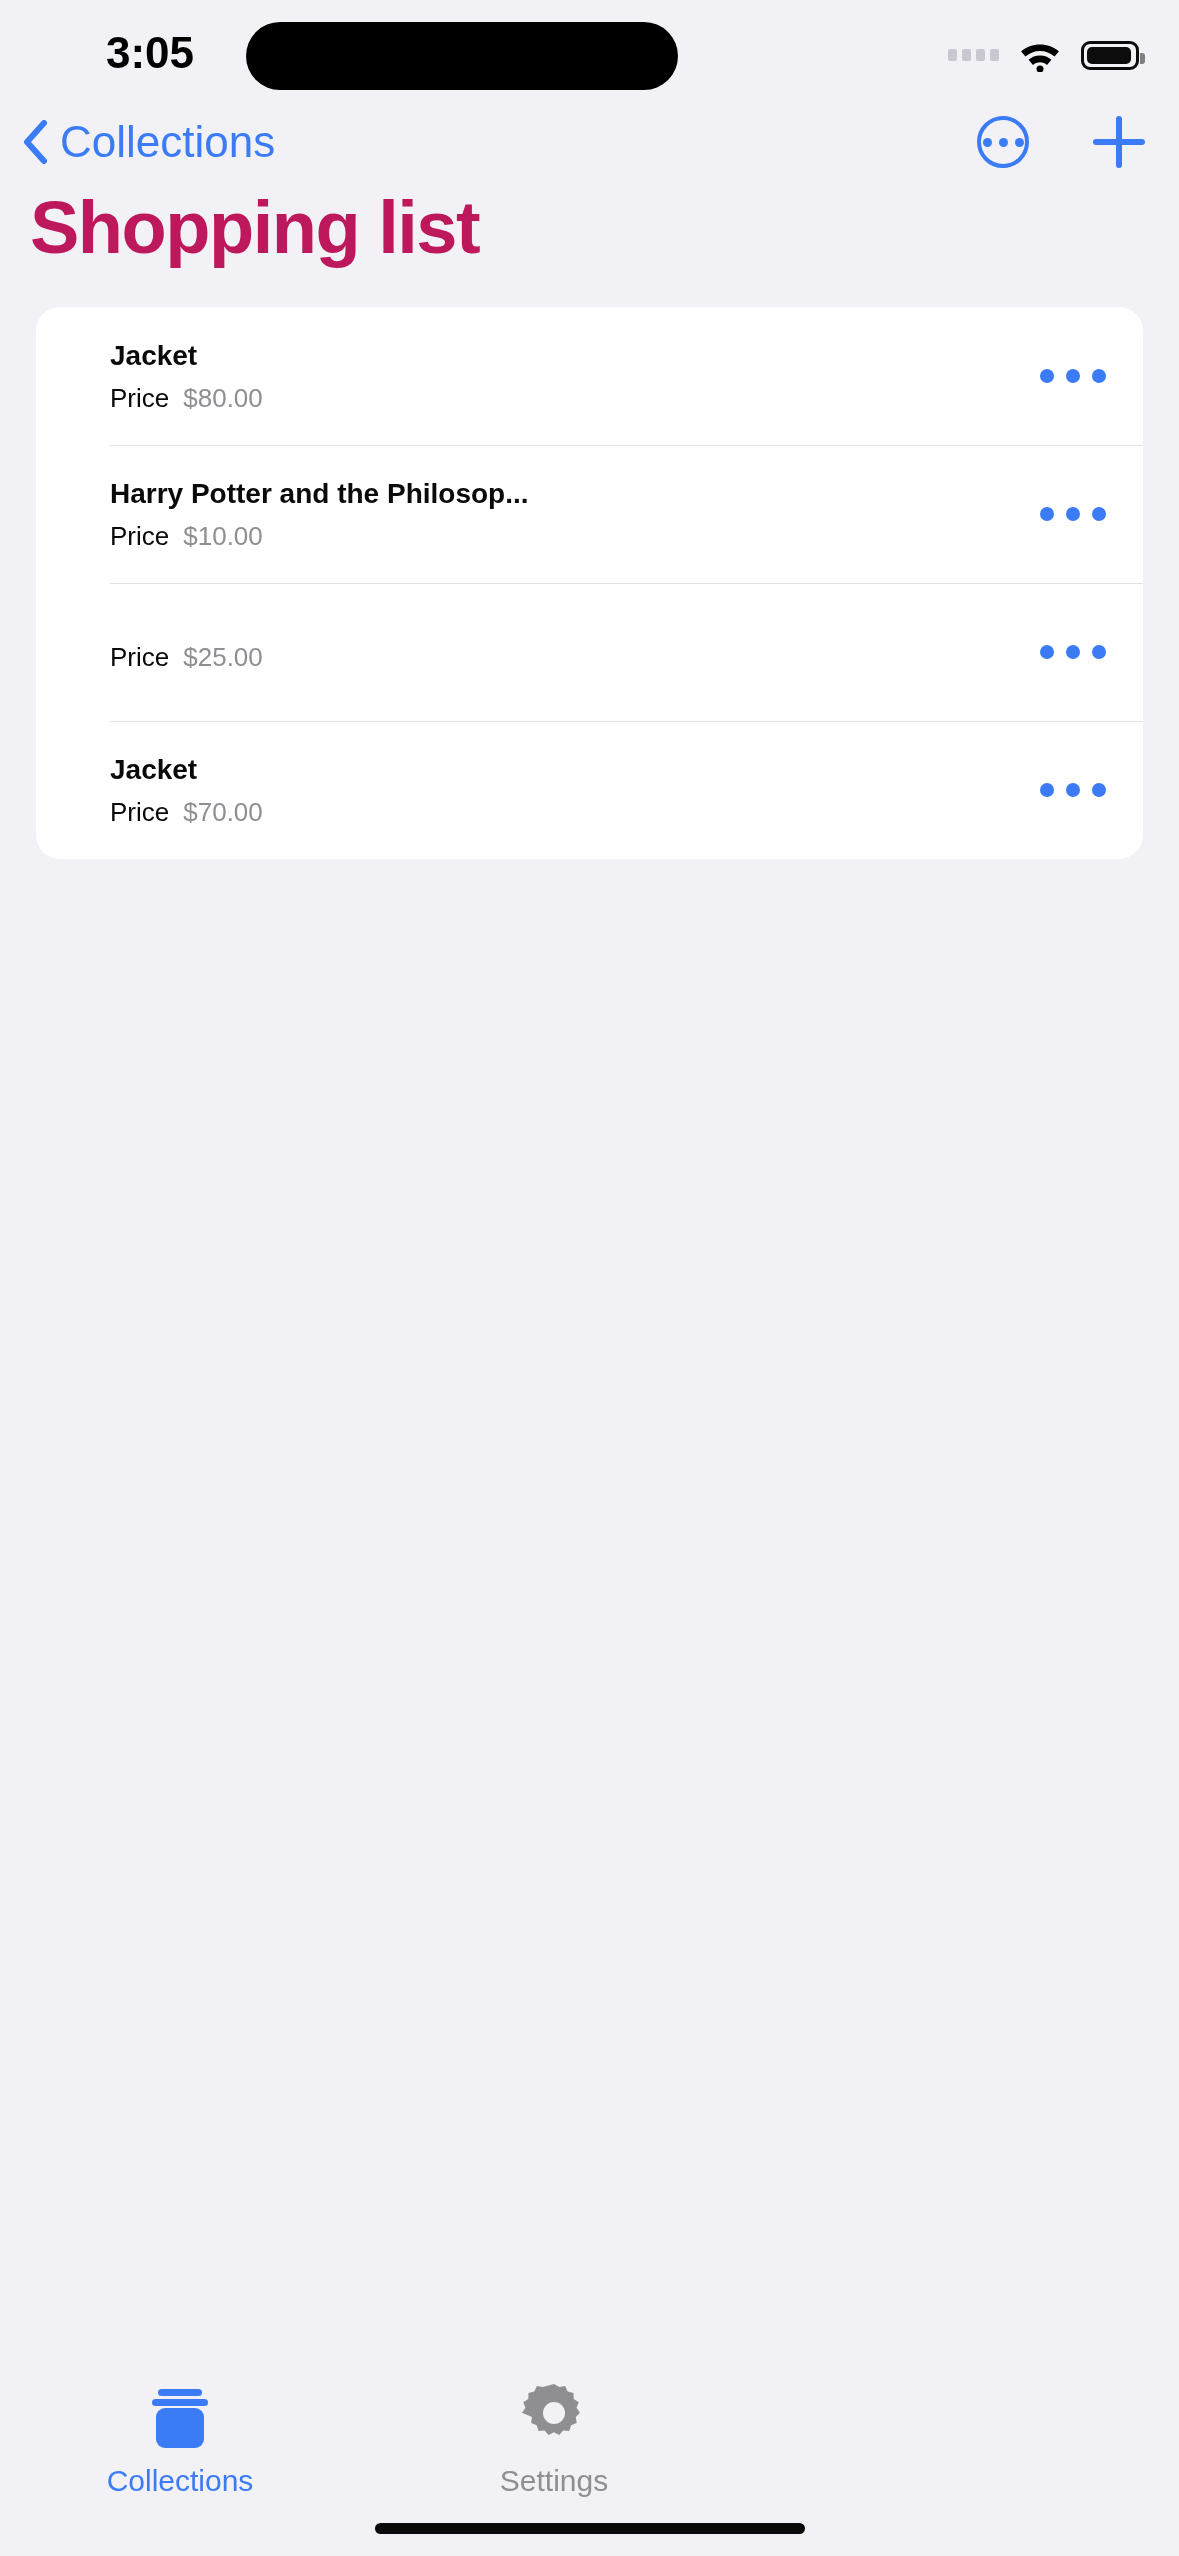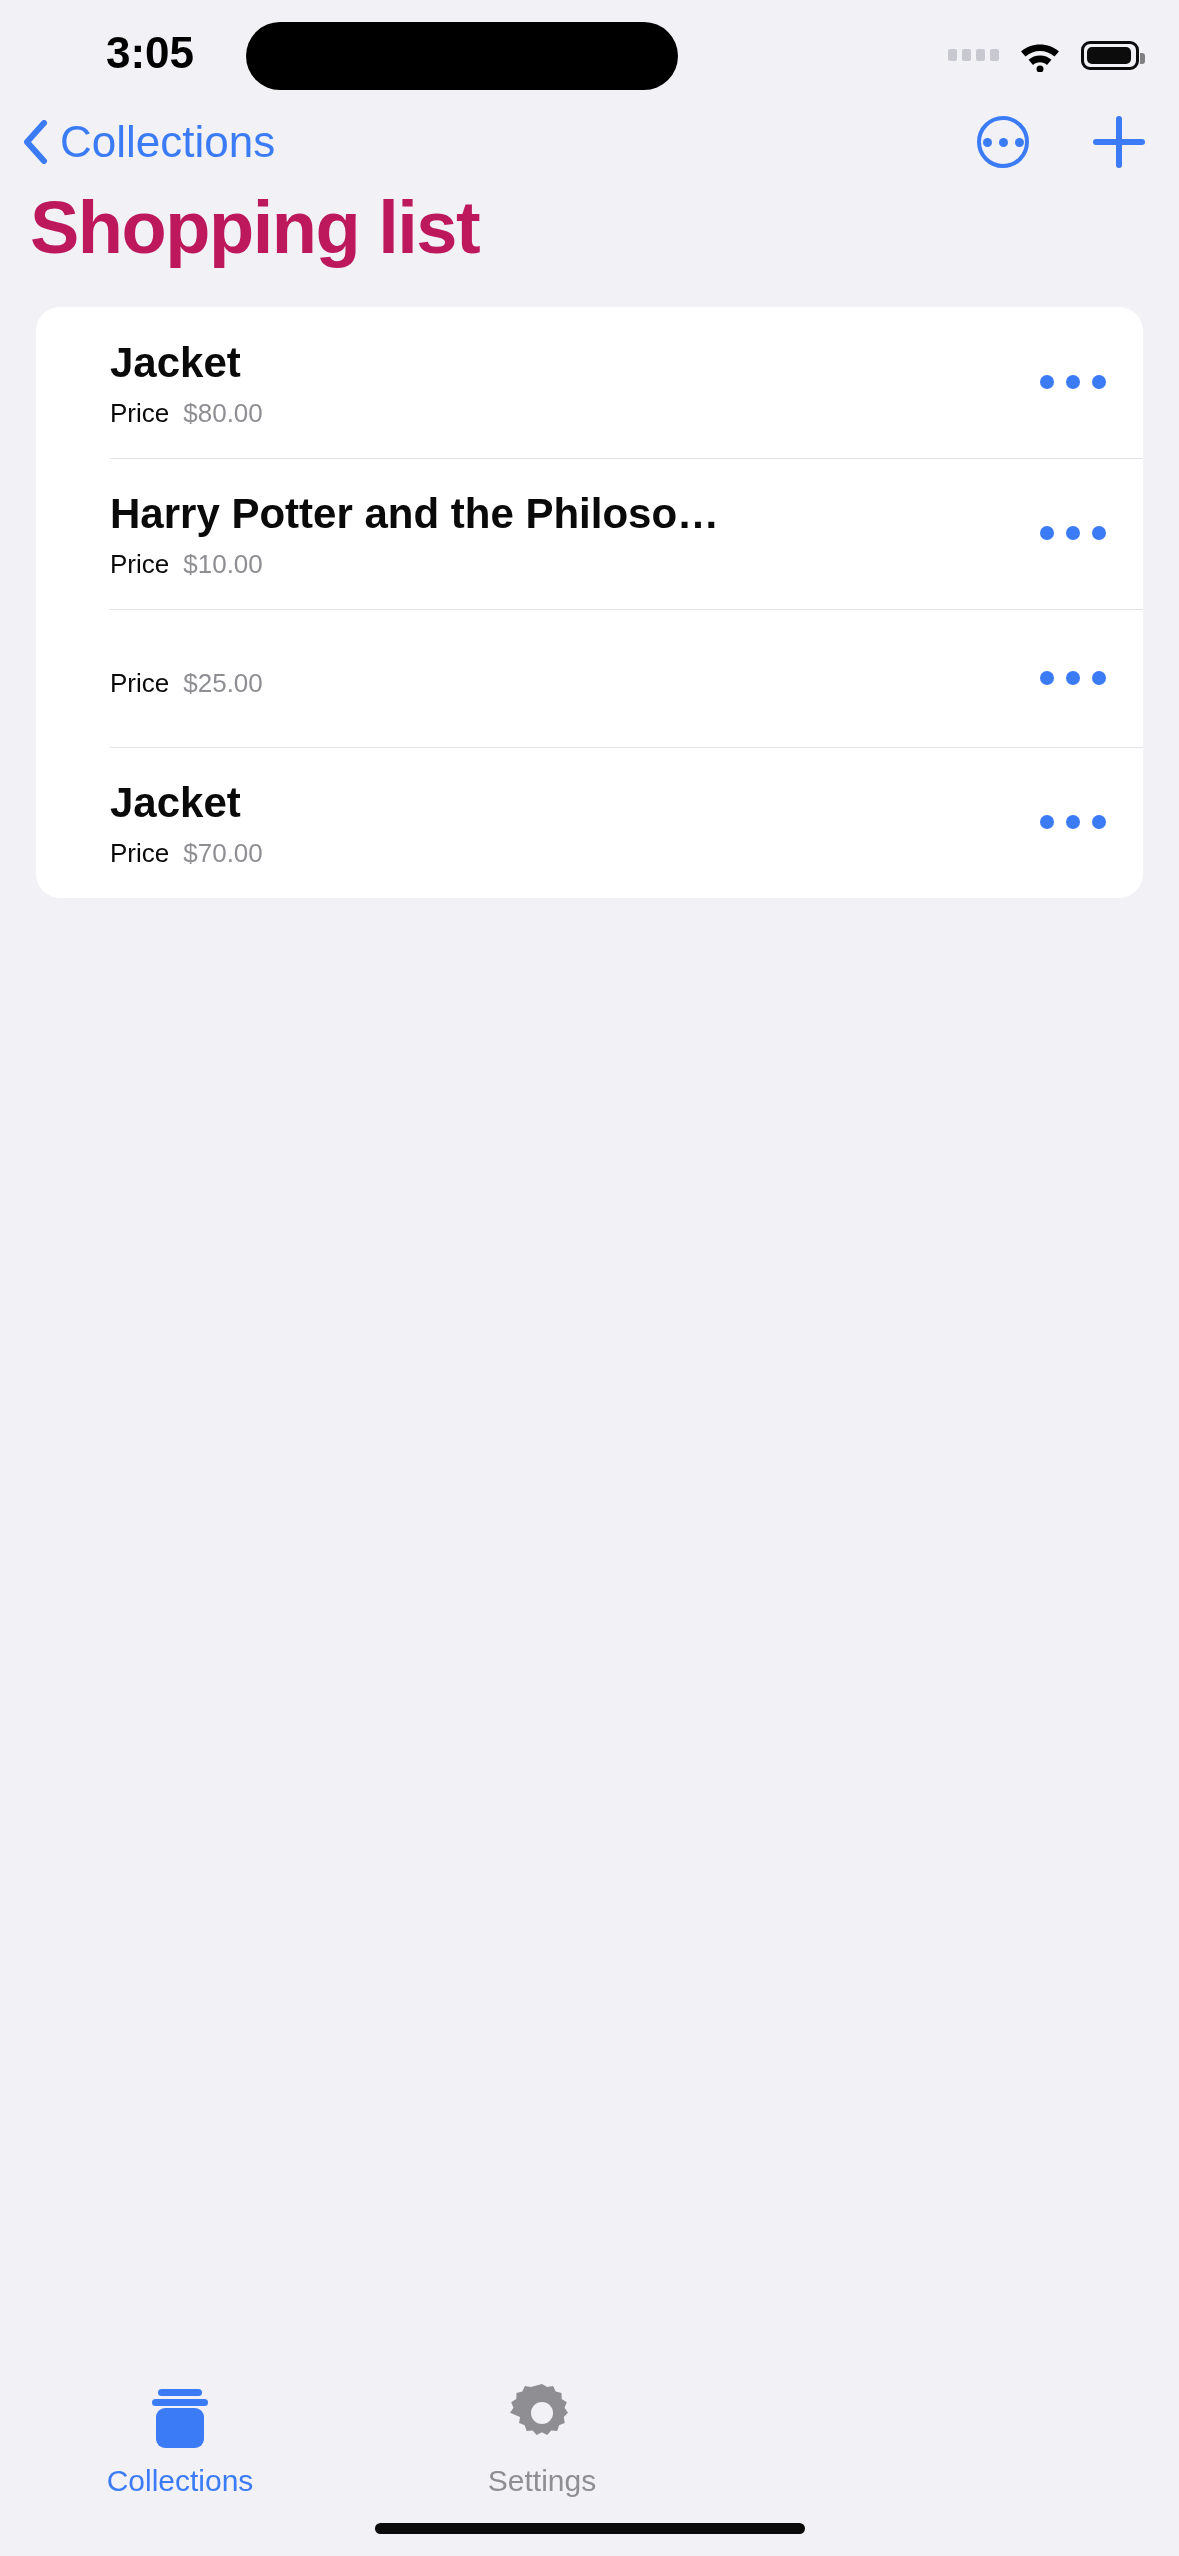--- a/index.html
+++ b/index.html
@@ -55,34 +55,34 @@
 
   
   .card {
     position:absolute; left:36px; top:307px; width:1107px;
     background:#ffffff; border-radius:24px; overflow:hidden;
   }
   .row { position:relative; display:flex; align-items:center; min-height:138px; padding:0 0 0 74px; }
   .row-sep { position:absolute; left:74px; right:0; top:0; height:1px; background:#e2e2e6; }
   .row-main { flex:1 1 auto; min-width:0; padding:30px 0 28px 0; }
   .row-title {
-    font-size:42px; font-weight:700; color:#0a0a0a; line-height:1.22;
+    font-size:28px; font-weight:700; color:#0a0a0a; line-height:1.22;
     white-space:nowrap; overflow:hidden; text-overflow:ellipsis;
     max-width:620px;
   }
   .row-sub { margin-top:10px; font-size:26px; line-height:1.22; color:#0a0a0a; white-space:nowrap; }
   .row-sub .price-value { color:#8e8e93; margin-left:14px; }
   .row-menu { flex:0 0 auto; width:140px; height:100%; display:flex; align-items:center; justify-content:center; gap:12px; cursor:pointer; }
   .row-menu i { display:block; width:14px; height:14px; border-radius:50%; background:#3b7cf6; }
 
   
   .tabbar { position:absolute; left:0; bottom:0; width:1179px; height:190px; }
   .tab { position:absolute; top:16px; width:300px; display:flex; flex-direction:column; align-items:center; gap:14px; cursor:pointer; }
   .tab.collections { left:30px; }
-  .tab.settings { left:392px; }
+  .tab.settings { left:404px; }
   .tab-icon { width:70px; height:70px; display:flex; align-items:center; justify-content:center; }
   .tab-label { font-size:30px; line-height:1; }
   .tab.collections .tab-label { color:#3b7cf6; }
   .tab.settings .tab-label { color:#8e8e93; }
 
   
   .stack-icon { position:relative; width:64px; height:62px; }
   .stack-icon .s-body { position:absolute; left:8px; top:22px; width:48px; height:40px; background:#3b7cf6; border-radius:9px; }
   .stack-icon .s-l1 { position:absolute; left:4px; top:13px; width:56px; height:7px; background:#3b7cf6; border-radius:4px; }
   .stack-icon .s-l2 { position:absolute; left:10px; top:3px; width:44px; height:7px; background:#3b7cf6; border-radius:4px; }

